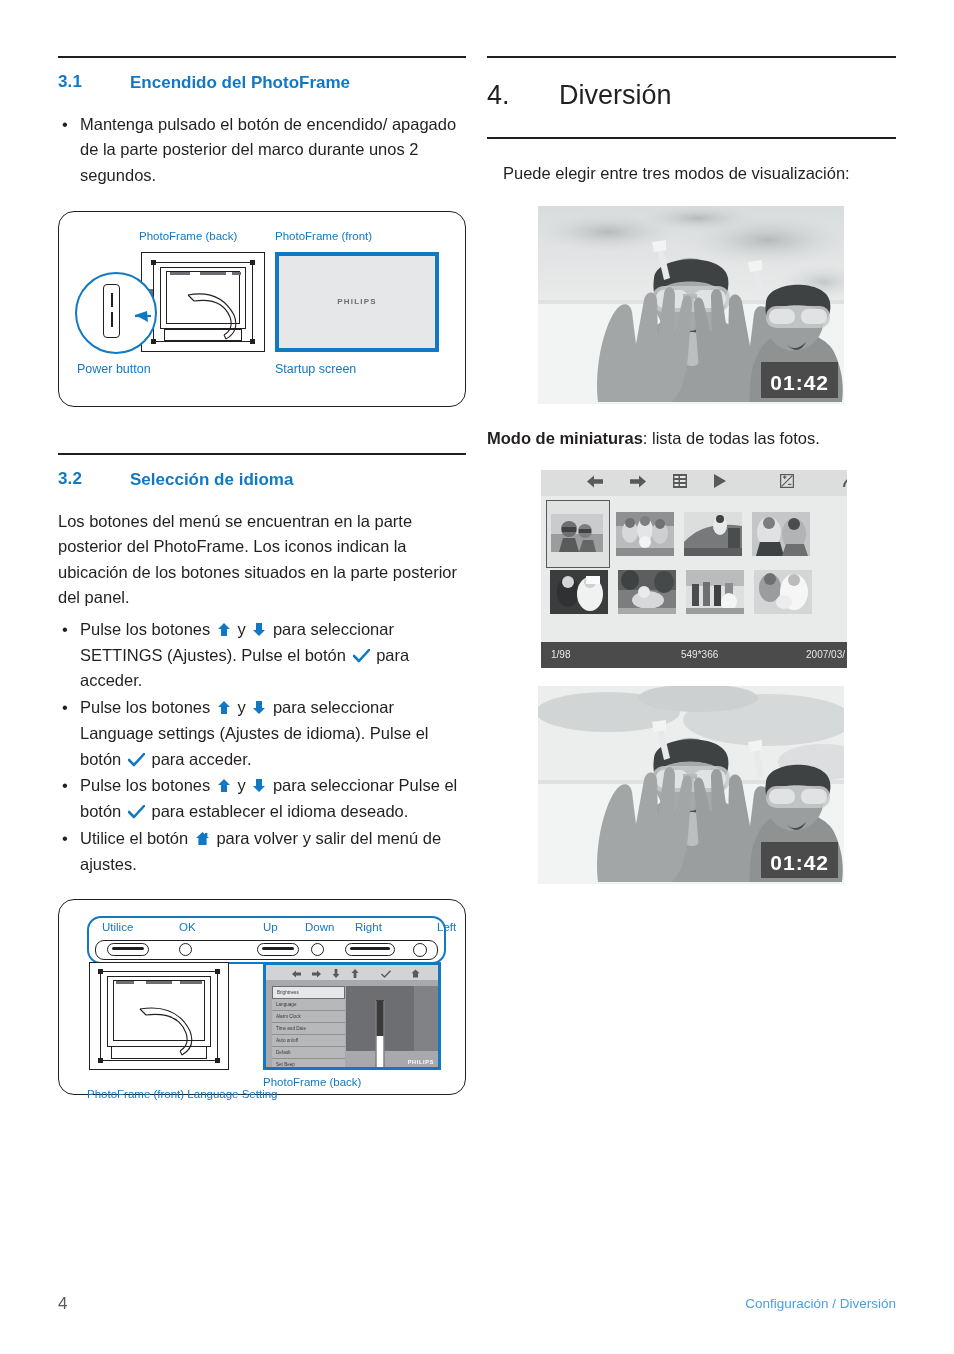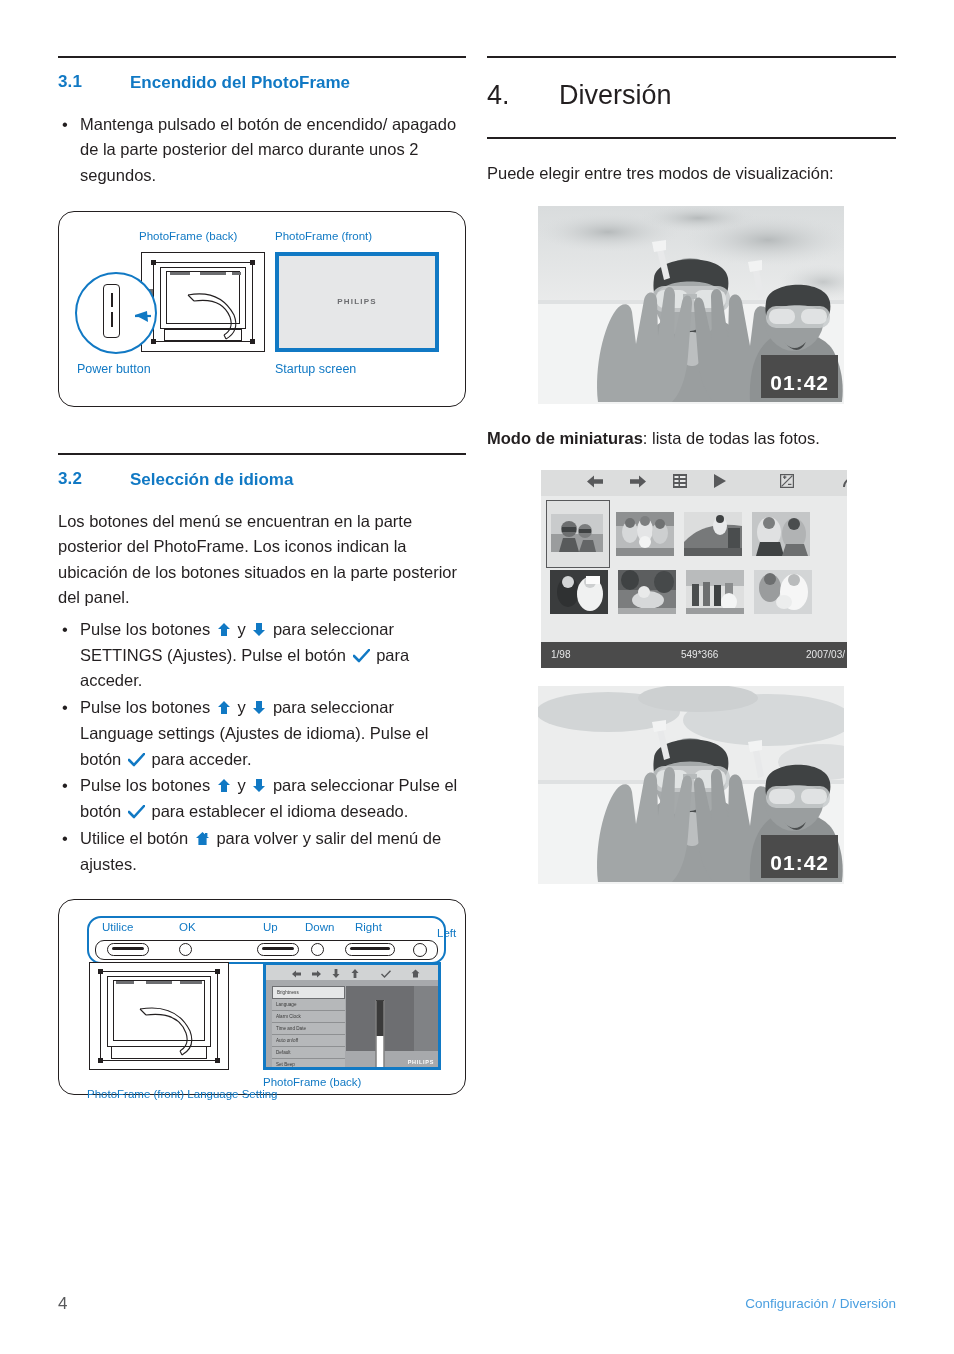--- a/index.html
+++ b/index.html
@@ -84,21 +84,21 @@
   .setscr .panel{position:absolute;left:80px;top:21px;right:24px;bottom:16px;background:#6d6e71;}
   .setscr .slider{position:absolute;left:50%;top:14px;transform:translateX(-50%);width:7px;height:66px;background:#fff;border:1px solid #404040;}
   .setscr .sliderfill{position:absolute;left:0;top:0;width:100%;height:52%;background:#3a3a3a;}
   .setscr .rightcol{position:absolute;right:0;top:21px;bottom:16px;width:24px;background:#808285;}
   .setscr .ph{position:absolute;right:4px;bottom:2px;font-size:5.5px;letter-spacing:.7px;color:#fff;font-weight:bold;}
 
   
   .photo{position:relative;overflow:hidden;background:#cfd2d3;}
   .photo .clock{
     position:absolute;right:6px;bottom:6px;background:#4b4b4b;color:#fff;
-    font-size:21px;padding:16px 9px 3px 9px;letter-spacing:1px;font-weight:bold;
+    font-size:21px;padding:9px 9px 3px 9px;letter-spacing:1px;font-weight:bold;
   }
 
   
   .thumbscr{position:relative;background:#e9eaea;overflow:hidden;}
   .thumbscr .tbar{height:26px;background:#dcdddd;display:flex;align-items:center;gap:27px;padding-left:46px;}
   .thumbscr .tbar .sp{flex:1;}
   .thumbscr .grid{position:absolute;left:0;right:0;top:26px;bottom:26px;}
   .thumbscr .cell{position:absolute;}
   .thumbscr .sel{border:1.4px solid #58595b;background:#e0e1e1;}
   .thumbscr .status{
@@ -232,21 +232,21 @@
     </ul>
 
     <div class="figbox" style="margin-top:22px;height:196px;">
 
       <div class="btnbar" style="left:28px;top:16px;width:355px;height:44px;">
         <div class="lbl" style="left:13px;top:3px;">Utilice</div>
         <div class="lbl" style="left:90px;top:3px;">OK</div>
         <div class="lbl" style="left:174px;top:3px;">Up</div>
         <div class="lbl" style="left:216px;top:3px;">Down</div>
         <div class="lbl" style="left:266px;top:3px;">Right</div>
-        <div class="lbl" style="left:318px;top:9px;padding-left:30px;">Left</div>
+        <div class="lbl" style="left:318px;top:3px;padding-left:30px;">Left</div>
 
         <div style="position:absolute;left:6px;top:22px;right:6px;height:18px;border:1.5px solid #231f20;border-radius:9px;"></div>
         <div class="pill" style="left:18px;top:25px;width:40px;height:11px;"></div>
         <div class="circ" style="left:90px;top:25px;width:11px;height:11px;"></div>
         <div class="pill" style="left:168px;top:25px;width:40px;height:11px;"></div>
         <div class="circ" style="left:222px;top:25px;width:11px;height:11px;"></div>
         <div class="pill" style="left:256px;top:25px;width:48px;height:11px;"></div>
         <div class="circ" style="left:324px;top:25px;width:12px;height:12px;"></div>
       </div>
 
@@ -324,21 +324,21 @@
   <div class="col-right">
 
     <div class="rule"></div>
     <div class="h1row">
       <div class="h1num">4.</div>
       <div class="h1txt">Diversión</div>
     </div>
 
     <div class="rule-thin"></div>
 
-    <p class="body" style="margin-top:22px;">
+    <p class="body" style="margin-top:22px;margin-left:16px;">
       <span>Puede elegir entre tres modos de visualización:</span><br>
     </p>
 
     <div class="photo" style="margin:20px 0 0 51px;width:306px;height:198px;">
       <svg width="306" height="198" viewBox="0 0 306 198" style="display:block;">
         <defs>
           <linearGradient id="skyg" x1="0" y1="0" x2="0" y2="1">
             <stop offset="0%" stop-color="#d9dcdd"></stop>
               <stop offset="55%" stop-color="#eceded"></stop>
               <stop offset="100%" stop-color="#f4f5f5"></stop>

